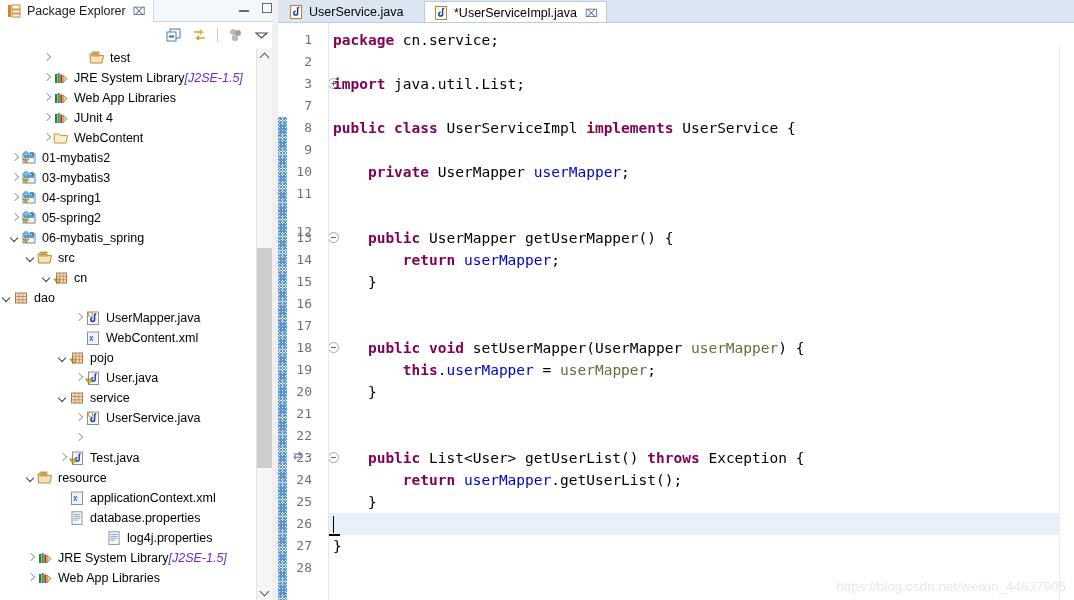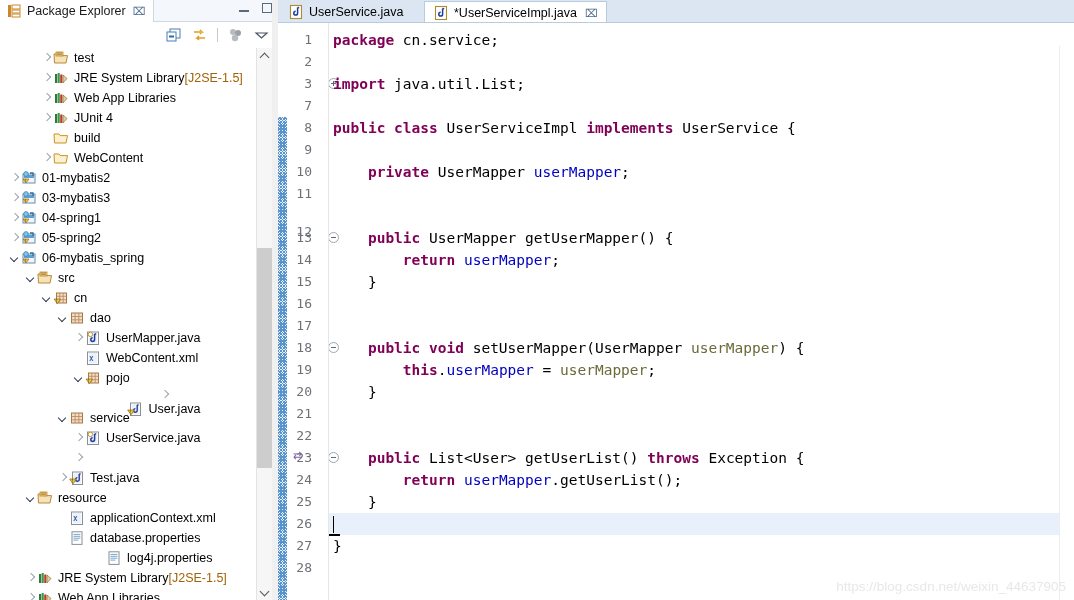--- a/index.html
+++ b/index.html
@@ -98,21 +98,21 @@
   .trow.sel > .lblwrap {
     background: #d8d8d8;
     border: 1px solid #c0c0c0;
     padding: 0 3px;
     margin-left: 2px;
     box-sizing: border-box;
     height: 18px;
     display: flex; align-items: center;
   }
   .lblwrap { display: flex; align-items: center; }
-  .dim { color: #a16207; }
+  .dim { color: #6d28d9; font-style: italic; }
   .arrow {
     width: 13px; height: 13px; position: relative; flex: 0 0 13px;
   }
   .arrow.collapsed::after {
     content: ""; position: absolute; left: 4px; top: 2.5px;
     width: 5px; height: 5px;
     border-top: 1.6px solid #9aa3ad;
     border-right: 1.6px solid #9aa3ad;
     transform: rotate(45deg);
   }
@@ -347,21 +347,21 @@
       </span>
       <span class="tbicon">
         <svg width="17" height="17" viewBox="0 0 17 17">
           <path d="M3 6 h11 l-5.5 5 z" fill="none" stroke="#4a5560" stroke-width="1.2"></path>
         </svg>
       </span>
     </div>
 
     <div class="tree-area">
       <div class="tree-scroller" id="tree-root">
-          <div class="trow" style="padding-left: 40px;">
+          <div class="trow" style="padding-left: 40px; gap: 36px;">
             <span class="arrow collapsed"></span>
             <span class="lblwrap">
               <span class="ic"><svg width="16" height="16" viewBox="0 0 16 16">
                   <path d="M1 4 L6 4 L7.2 5.6 L14.5 5.6 L13 13 L1.5 13 Z" fill="#f5e2b8" stroke="#bb8a34" stroke-width="1"></path>
                   <rect x="3" y="2" width="7" height="4" fill="#e9c97e" stroke="#bb8a34" stroke-width=".8"></rect>
                   <path d="M4 3 h5 M4 4.4 h5" stroke="#a0762a" stroke-width=".7"></path>
                 </svg></span>
               <span class="lbl">test</span>
             </span>
           </div>
@@ -393,29 +393,20 @@
           <div class="trow" style="padding-left: 40px;">
             <span class="arrow collapsed"></span>
             <span class="lblwrap">
               <span class="ic"><svg width="16" height="16" viewBox="0 0 16 16">
                   <rect x="2" y="4" width="2.2" height="9" fill="#2f7a3a"></rect>
                   <rect x="4.6" y="3" width="2.2" height="10" fill="#3d9a4a"></rect>
                   <rect x="7.2" y="4.5" width="2.2" height="8.5" fill="#c33b2e"></rect>
                   <path d="M10 5 l4 3.5 l-4 4.5 z" fill="#e0cfa0" stroke="#8b7435" stroke-width=".7"></path>
                 </svg></span>
               <span class="lbl">JUnit 4</span>
-            </span>
-          </div>
-          <div class="trow" style="padding-left: 40px;">
-            <span class="arrow"></span>
-            <span class="lblwrap">
-              <span class="ic"><svg width="16" height="16" viewBox="0 0 16 16">
-                  <path d="M1 4 L6 4 L7.2 5.6 L14.5 5.6 L13 13 L1.5 13 Z" fill="#fbf0d2" stroke="#c9951f" stroke-width="1"></path>
-                </svg></span>
-              <span class="lbl">build</span>
             </span>
           </div>
           <div class="trow" style="padding-left: 40px;">
             <span class="arrow collapsed"></span>
             <span class="lblwrap">
               <span class="ic"><svg width="16" height="16" viewBox="0 0 16 16">
                   <path d="M1 4 L6 4 L7.2 5.6 L14.5 5.6 L13 13 L1.5 13 Z" fill="#fbf0d2" stroke="#c9951f" stroke-width="1"></path>
                 </svg></span>
               <span class="lbl">WebContent</span>
             </span>
@@ -506,21 +497,21 @@
             <span class="lblwrap">
               <span class="ic"><svg width="16" height="16" viewBox="0 0 16 16">
                   <rect x="3.5" y="3" width="10" height="10" fill="#f3ddc5" stroke="#a87845" stroke-width="1"></rect>
                   <path d="M3.5 6.3 h10 M3.5 9.7 h10 M6.8 3 v10 M10.2 3 v10" stroke="#b4855a" stroke-width=".8"></path>
                   <path d="M1 9 l3.3 4.6 l3.3 -4.6 z" fill="#f2c33c" stroke="#8d6a10" stroke-width=".7"></path>
                   <text x="3.1" y="13.2" font-size="4.6" fill="#3a2a00">!</text>
                 </svg></span>
               <span class="lbl">cn</span>
             </span>
           </div>
-          <div class="trow" style="padding-left: 56px;">
+          <div class="trow" style="">
             <span class="arrow expanded"></span>
             <span class="lblwrap">
               <span class="ic"><svg width="16" height="16" viewBox="0 0 16 16">
                   <rect x="2.5" y="3" width="11" height="10" fill="#f3ddc5" stroke="#a87845" stroke-width="1"></rect>
                   <path d="M2.5 6.5 h11 M2.5 9.8 h11 M6.1 3 v10 M9.8 3 v10" stroke="#b4855a" stroke-width=".8"></path>
                 </svg></span>
               <span class="lbl">dao</span>
             </span>
           </div>
           <div class="trow" style="padding-left: 72px;">
@@ -540,33 +531,33 @@
             <span class="arrow"></span>
             <span class="lblwrap">
               <span class="ic"><svg width="16" height="16" viewBox="0 0 16 16">
                   <rect x="2.5" y="2" width="11" height="12.5" fill="#ffffff" stroke="#8a8f95" stroke-width="1"></rect>
                   <rect x="3.6" y="3" width="8.6" height="10.5" fill="#eaf1f8"></rect>
                   <text x="4.3" y="11.2" font-size="7" font-weight="bold" fill="#2a5fa8" font-family="monospace">X</text>
                 </svg></span>
               <span class="lbl">WebContent.xml</span>
             </span>
           </div>
-          <div class="trow" style="padding-left: 72px;">
+          <div class="trow" style="padding-left: 56px;">
             <span class="arrow expanded"></span>
             <span class="lblwrap">
               <span class="ic"><svg width="16" height="16" viewBox="0 0 16 16">
                   <rect x="3.5" y="3" width="10" height="10" fill="#f3ddc5" stroke="#a87845" stroke-width="1"></rect>
                   <path d="M3.5 6.3 h10 M3.5 9.7 h10 M6.8 3 v10 M10.2 3 v10" stroke="#b4855a" stroke-width=".8"></path>
                   <path d="M1 9 l3.3 4.6 l3.3 -4.6 z" fill="#f2c33c" stroke="#8d6a10" stroke-width=".7"></path>
                   <text x="3.1" y="13.2" font-size="4.6" fill="#3a2a00">!</text>
                 </svg></span>
               <span class="lbl">pojo</span>
             </span>
           </div>
-          <div class="trow" style="padding-left: 72px; flex-direction: column;">
+          <div class="trow" style="padding-left: 72px;">
             <span class="arrow collapsed"></span>
             <span class="lblwrap">
               <span class="ic"><svg width="16" height="16" viewBox="0 0 16 16">
                   <rect x="3.5" y="2" width="10" height="12.5" fill="#ffffff" stroke="#8a8f95" stroke-width="1"></rect>
                   <rect x="4.5" y="3" width="8" height="10.5" fill="#eef2f7"></rect>
                   <path d="M10.2 4 v5.4 a1.8 1.8 0 1 1 -1.8 -1.8" fill="none" stroke="#1f3f9e" stroke-width="1.4"></path>
                   <path d="M10.2 4 h1.4" stroke="#1f3f9e" stroke-width="1.4"></path>
                   <path d="M0.6 9 l3.4 4.8 l3.4 -4.8 z" fill="#f2c33c" stroke="#8d6a10" stroke-width=".7"></path>
                   <text x="2.8" y="13.4" font-size="4.8" fill="#3a2a00">!</text>
                 </svg></span>

